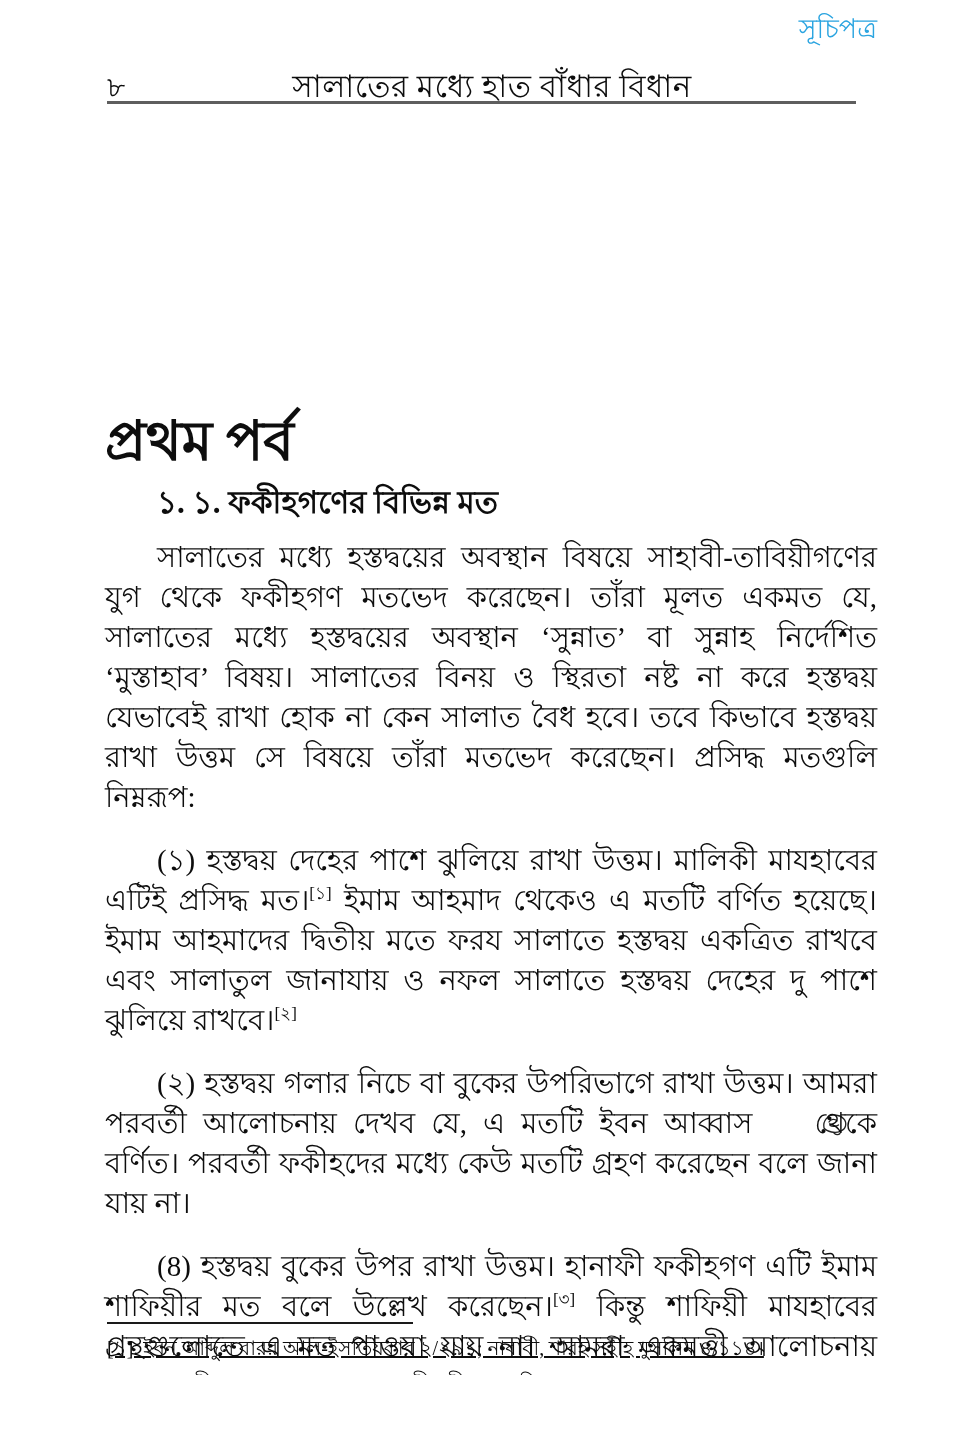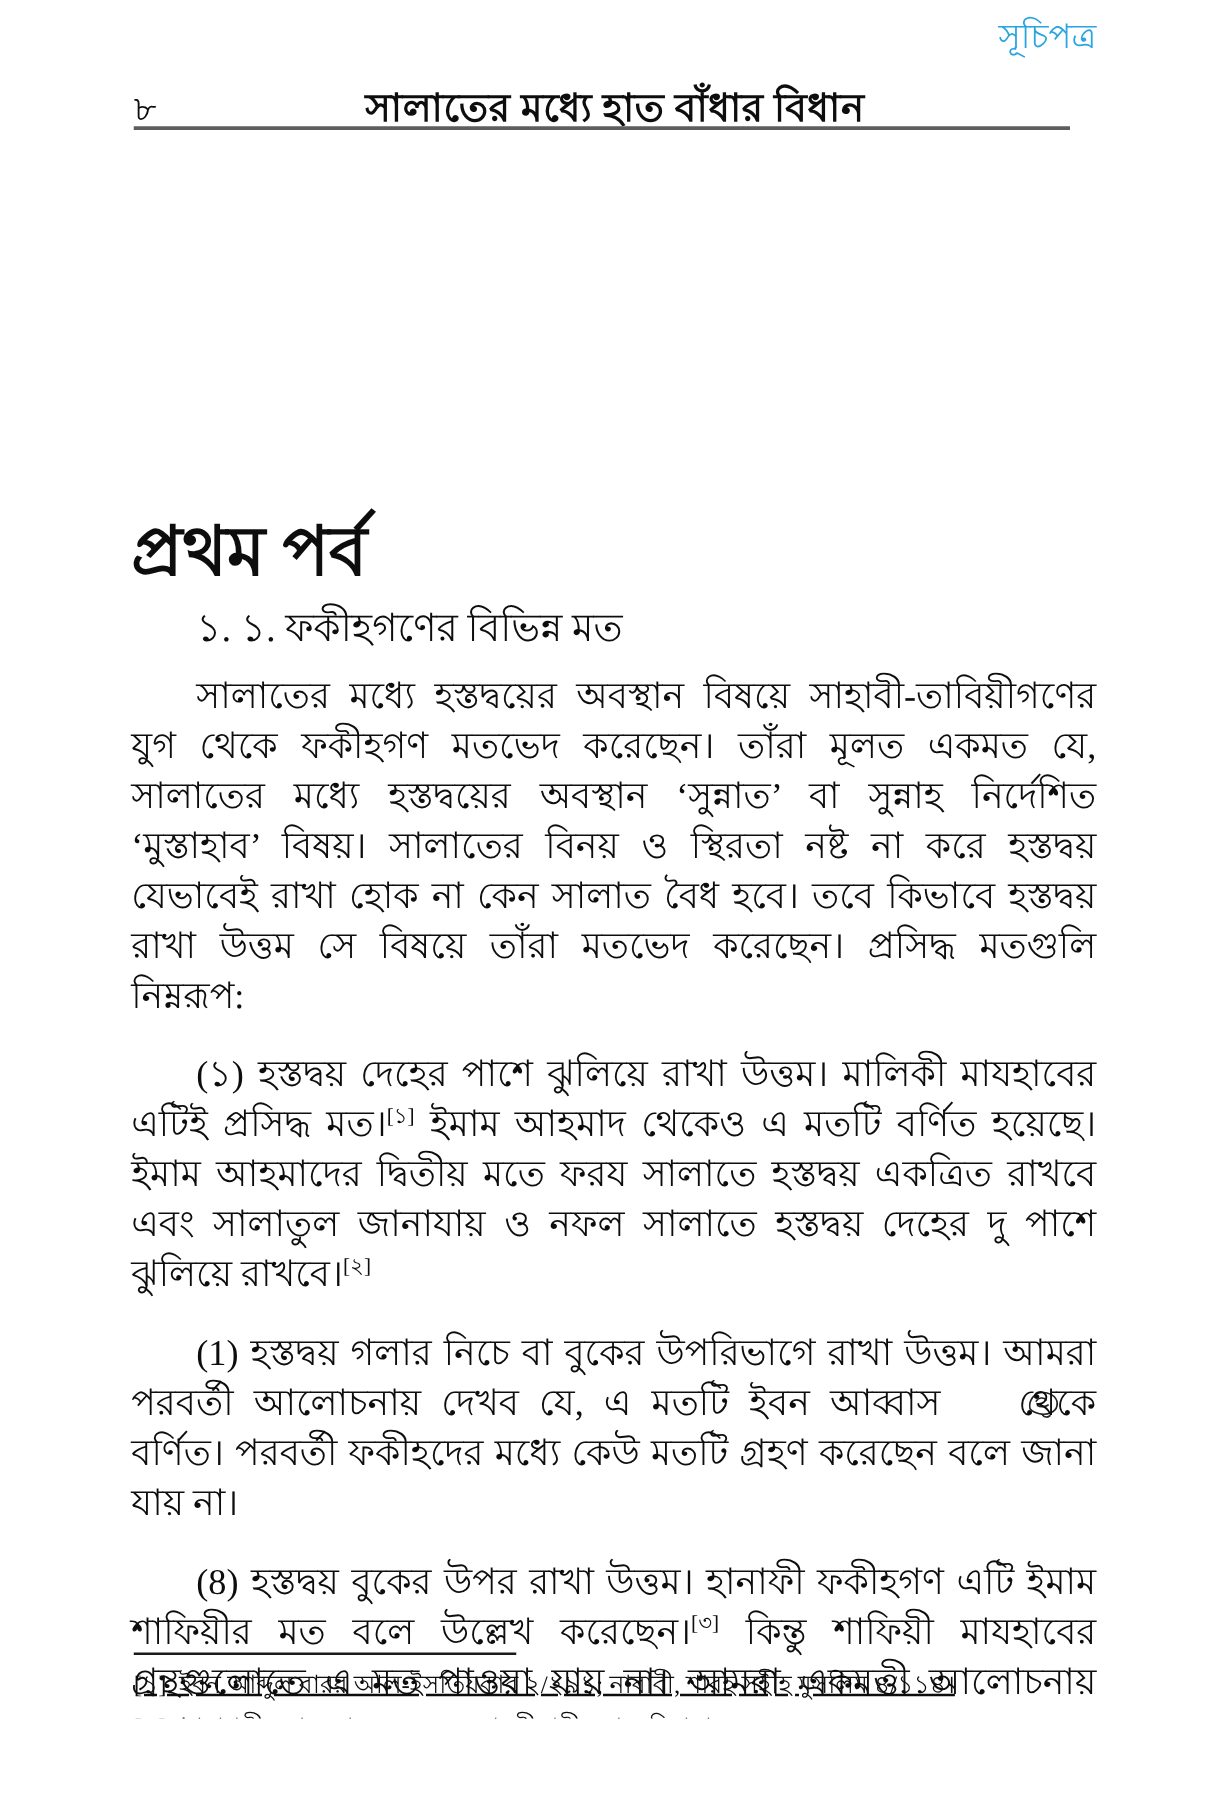--- a/index.html
+++ b/index.html
@@ -32,21 +32,21 @@
   .page-number {
     position: absolute;
     left: 0;
     top: 4px;
     font-size: 28px;
   }
   .running-title {
     display: block;
     text-align: center;
     font-size: 31px;
-    font-weight: 700;
+    font-weight: 400;
     letter-spacing: 0.5px;
   }
   .header-rule {
     position: absolute;
     top: 101px;
     left: 107px;
     width: 749px;
     height: 3px;
     background: #5e5e5e;
     border: none;
@@ -68,21 +68,21 @@
   .part-subtitle {
     margin: 0 0 26px 0;
     text-align: center;
     font-size: 36px;
     font-weight: 700;
     line-height: 1.3;
   }
   .section-heading {
     margin: 0 0 14px 52px;
     font-size: 31px;
-    font-weight: 400;
+    font-weight: 700;
     line-height: 1.3;
   }
   .para {
     margin: 0 0 23px 0;
     font-size: 29px;
     line-height: 40px;
     text-align: justify;
     text-indent: 52px;
   }
   .para sup {
@@ -132,21 +132,21 @@
   <main>
     <h1 class="part-title">প্রথম পর্ব</h1>
 
 
     <h3 class="section-heading">১. ১. ফকীহগণের বিভিন্ন মত</h3>
 
     <p class="para">সালাতের মধ্যে হস্তদ্বয়ের অবস্থান বিষয়ে সাহাবী-তাবিয়ীগণের যুগ থেকে ফকীহগণ মতভেদ করেছেন। তাঁরা মূলত একমত যে, সালাতের মধ্যে হস্তদ্বয়ের অবস্থান ‘সুন্নাত’ বা সুন্নাহ নির্দেশিত ‘মুস্তাহাব’ বিষয়। সালাতের বিনয় ও স্থিরতা নষ্ট না করে হস্তদ্বয় যেভাবেই রাখা হোক না কেন সালাত বৈধ হবে। তবে কিভাবে হস্তদ্বয় রাখা উত্তম সে বিষয়ে তাঁরা মতভেদ করেছেন। প্রসিদ্ধ মতগুলি নিম্নরূপ:</p>
 
     <p class="para"><span>(১) হস্তদ্বয় দেহের পাশে ঝুলিয়ে রাখা উত্তম। মালিকী মাযহাবের এটিই প্রসিদ্ধ মত।</span><sup>[১]</sup><span> ইমাম আহমাদ থেকেও এ মতটি বর্ণিত হয়েছে। ইমাম আহমাদের দ্বিতীয় মতে ফরয সালাতে হস্তদ্বয় একত্রিত রাখবে এবং সালাতুল জানাযায় ও নফল সালাতে হস্তদ্বয় দেহের দু পাশে ঝুলিয়ে রাখবে।</span><sup>[২]</sup></p>
 
-    <p class="para"><span>(1) হস্তদ্বয় গলার নিচে বা বুকের উপরিভাগে রাখা উত্তম। আমরা পরবর্তী আলোচনায় দেখব যে, এ মতটি ইবন আব্বাস</span>
+    <p class="para"><span>(২) হস্তদ্বয় গলার নিচে বা বুকের উপরিভাগে রাখা উত্তম। আমরা পরবর্তী আলোচনায় দেখব যে, এ মতটি ইবন আব্বাস</span>
       <span class="honorific"><svg width="30" height="26" viewBox="0 0 30 26" xmlns="http://www.w3.org/2000/svg">
             <g fill="none" stroke="#222222" stroke-width="1.3" stroke-linecap="round">
               <path d="M4 17 C2.5 10, 8 3.5, 15 4 C22 4.5, 27 9, 25.5 15 C24.5 19.5, 18 22.5, 11.5 21 C8 20.2, 5.5 19, 4 17 Z"></path>
               <path d="M9 11 c1.5-3 6-3.5 8-1"></path>
               <path d="M10 14.5 c2.5 1.5 6.5 1 8.5-0.5"></path>
               <path d="M14 22 c1.5 2 4.5 2.2 6 0.5"></path>
             </g>
           </svg></span>
       <span>থেকে বর্ণিত। পরবর্তী ফকীহদের মধ্যে কেউ মতটি গ্রহণ করেছেন বলে জানা যায় না।</span></p>
 

